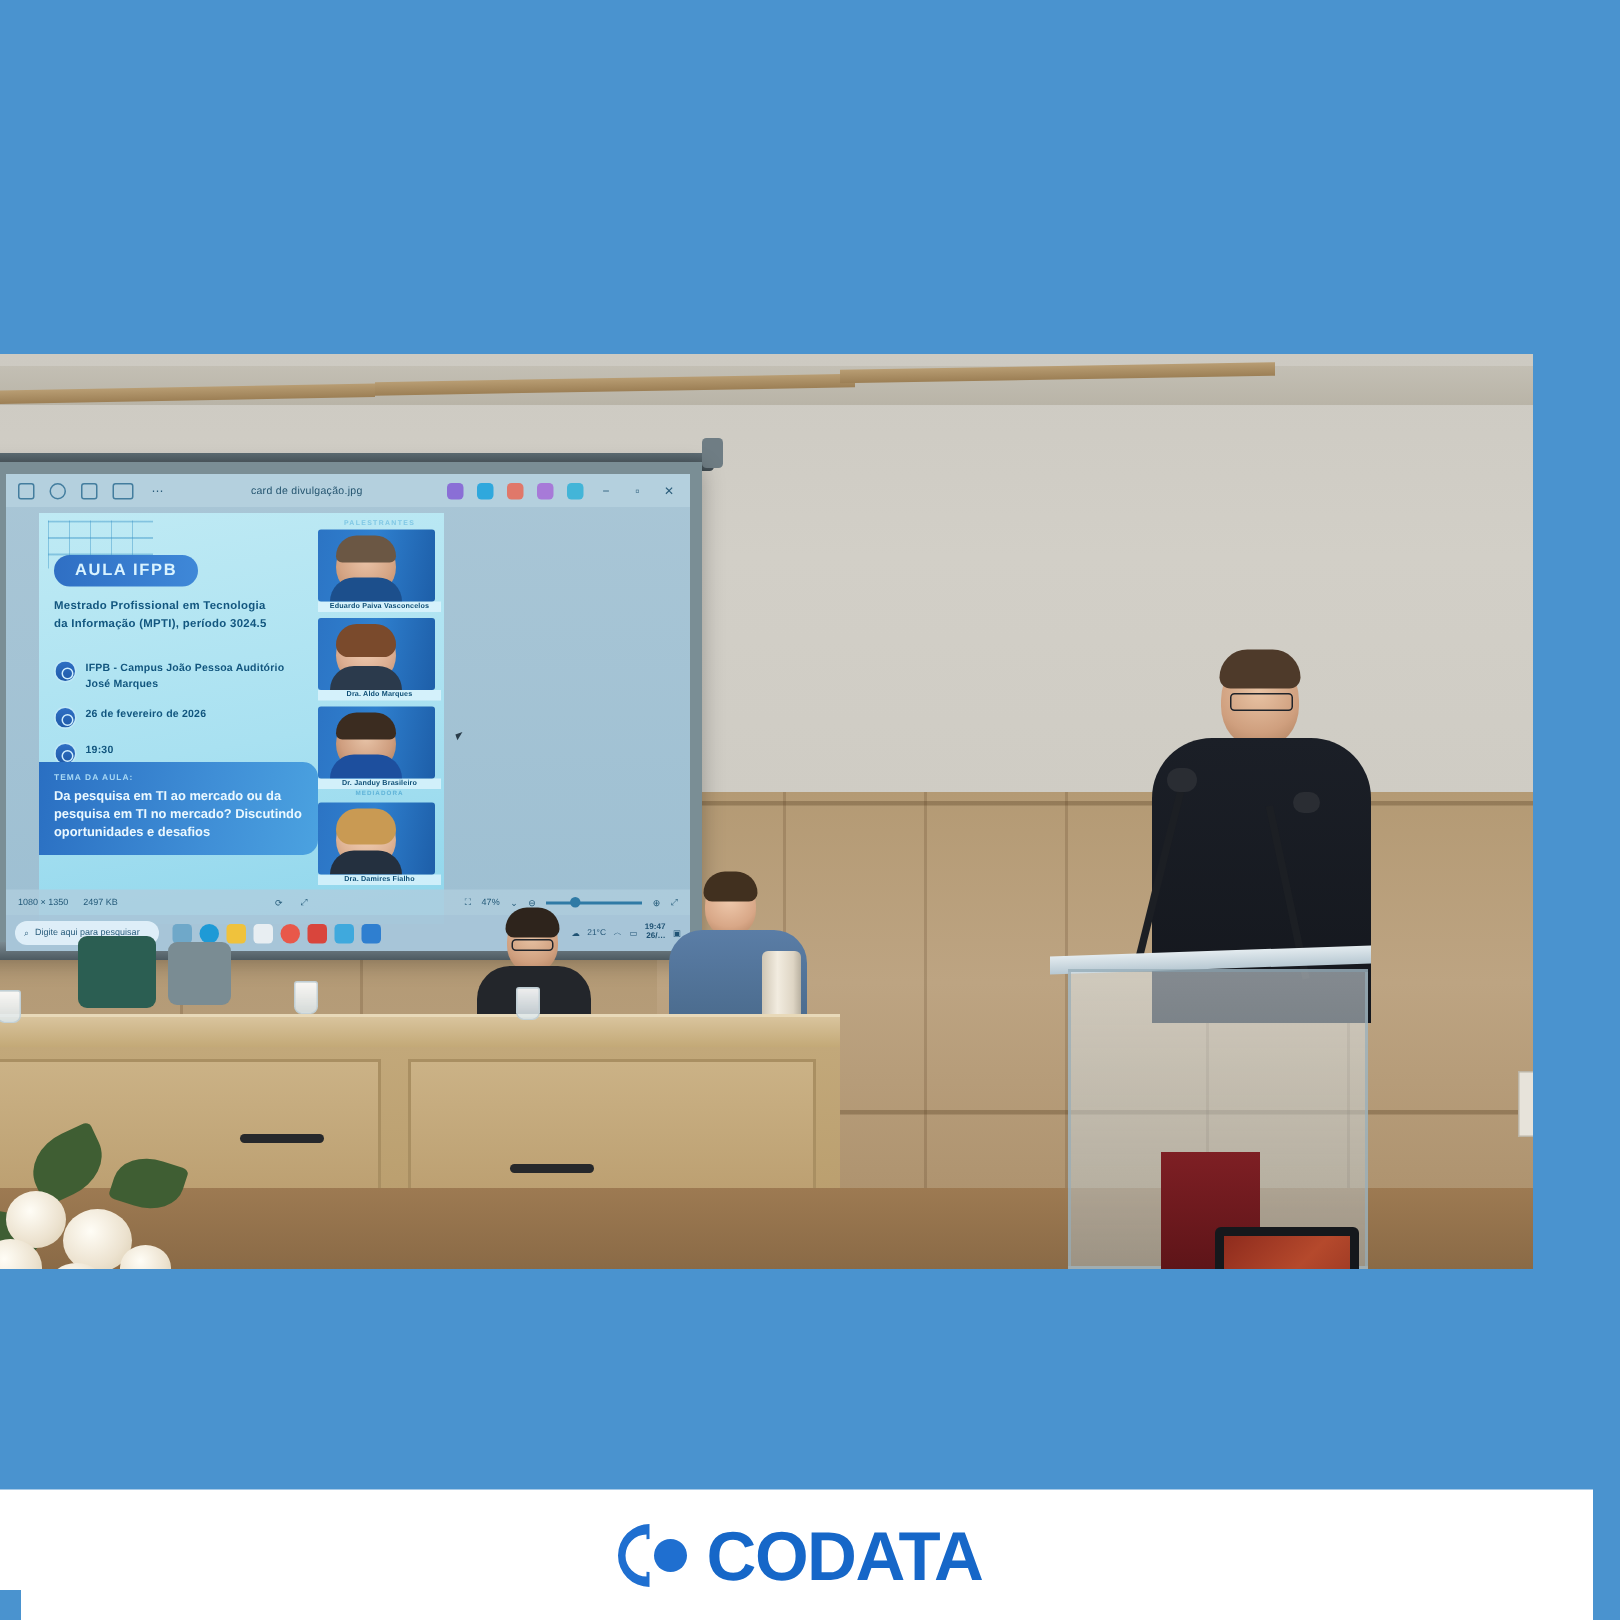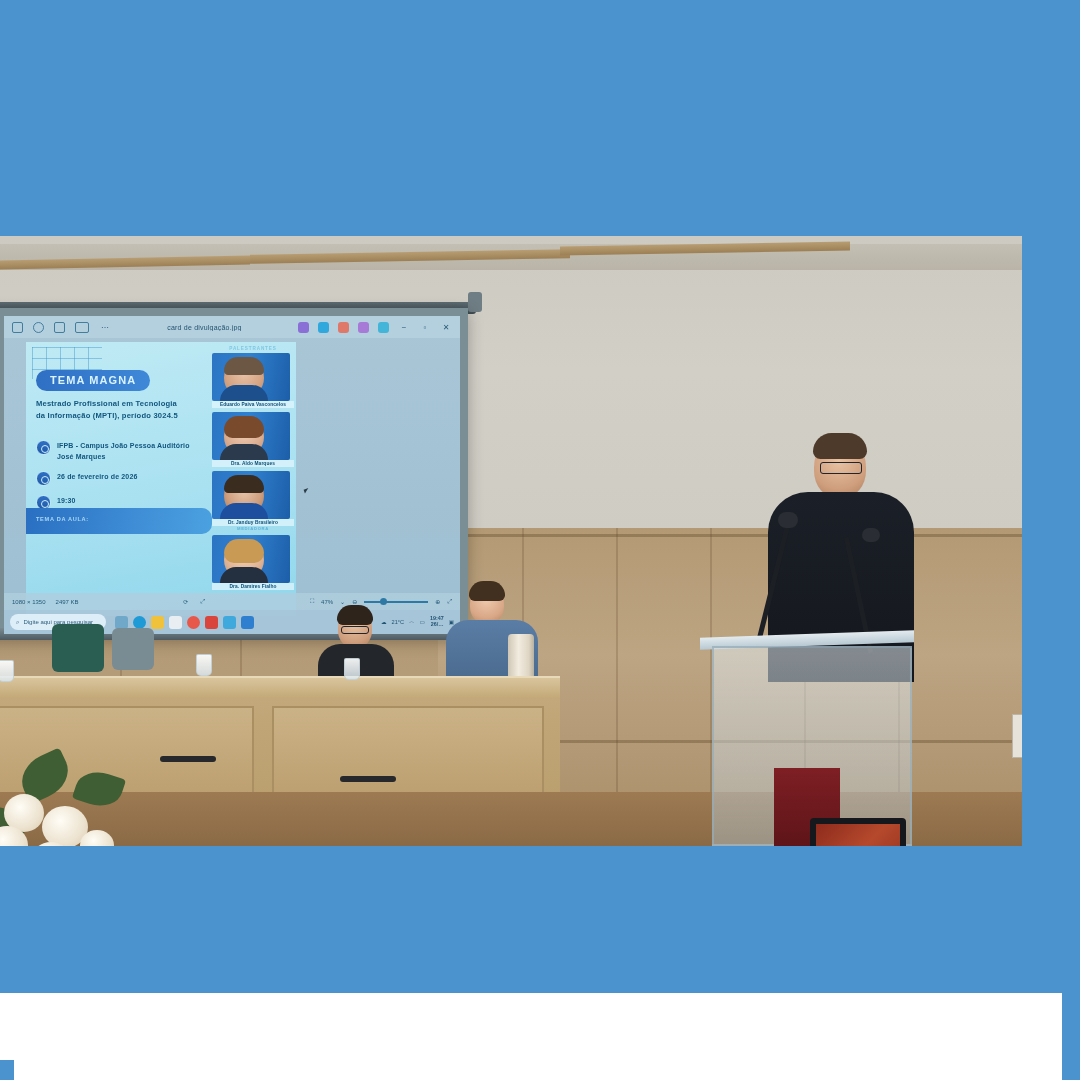--- a/index.html
+++ b/index.html
@@ -381,41 +381,42 @@
           <div class="tb-dot" style="background:#43b5d8"></div>
           <div class="win-btn">−</div>
           <div class="win-btn">▫</div>
           <div class="win-btn">✕</div>
         </div>
       </div>
 
       <div class="slide">
         <div class="slide-grid"></div>
 
-        <div class="badge-aula">TEMA MAGNA</div>
+        <div class="badge-aula">AULA IFPB</div>
 
         <div class="slide-sub">Mestrado Profissional em Tecnologia da Informação (MPTI), período 3024.5</div>
 
         <div class="info-list">
           <div class="info-row">
             <div class="info-ico"></div>
             <div class="info-txt">IFPB - Campus João Pessoa Auditório José Marques</div>
           </div>
           <div class="info-row">
             <div class="info-ico"></div>
             <div class="info-txt">26 de fevereiro de 2026</div>
           </div>
           <div class="info-row">
             <div class="info-ico"></div>
             <div class="info-txt">19:30</div>
           </div>
         </div>
 
         <div class="theme-box">
           <div class="theme-label">TEMA DA AULA:</div>
+          <div class="theme-text">Da pesquisa em TI ao mercado ou da pesquisa em TI no mercado? Discutindo oportunidades e desafios</div>
         </div>
 
         <div class="speakers">
           <div class="spk-hdr">PALESTRANTES</div>
 
           <div class="spk">
             <div class="spk-photo">
               <div class="spk-face"></div>
                 <div class="spk-hair"></div>
                 <div class="spk-body"></div>
@@ -579,14 +580,22 @@
     <div class="monitor">
       <div class="monitor-screen"></div>
     </div>
 
   </div>
 
   <div class="footer-band"></div>
   <div class="footer-accent-right"></div>
   <div class="footer-accent-corner"></div>
 
+  <div class="logo-wrap">
+    <svg class="logo-mark" viewBox="0 0 58 50">
+      <path d="M26 4 A21 21 0 1 0 26 46 L26 36 A11 11 0 1 1 26 14 Z" fill="#1f6fd0"></path>
+      <path d="M24 11 A14 14 0 1 0 24 39 L24 31 A6 6 0 1 1 24 19 Z" fill="#ffffff"></path>
+      <circle cx="40" cy="25" r="11" fill="#1f6fd0"></circle>
+    </svg>
+    <span class="logo-text">CODATA</span>
+  </div>
 
 </div>
 
 </body></html>

